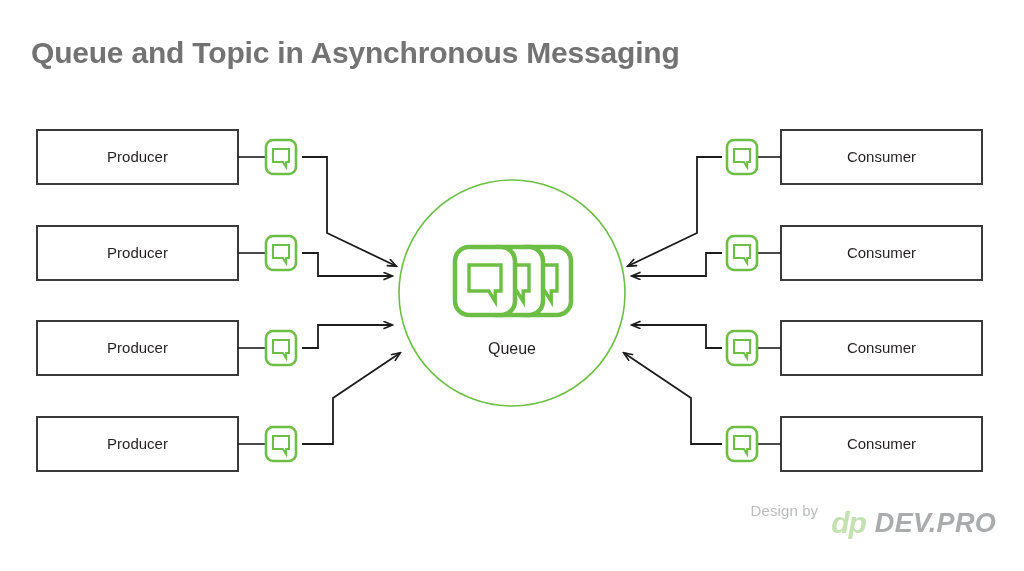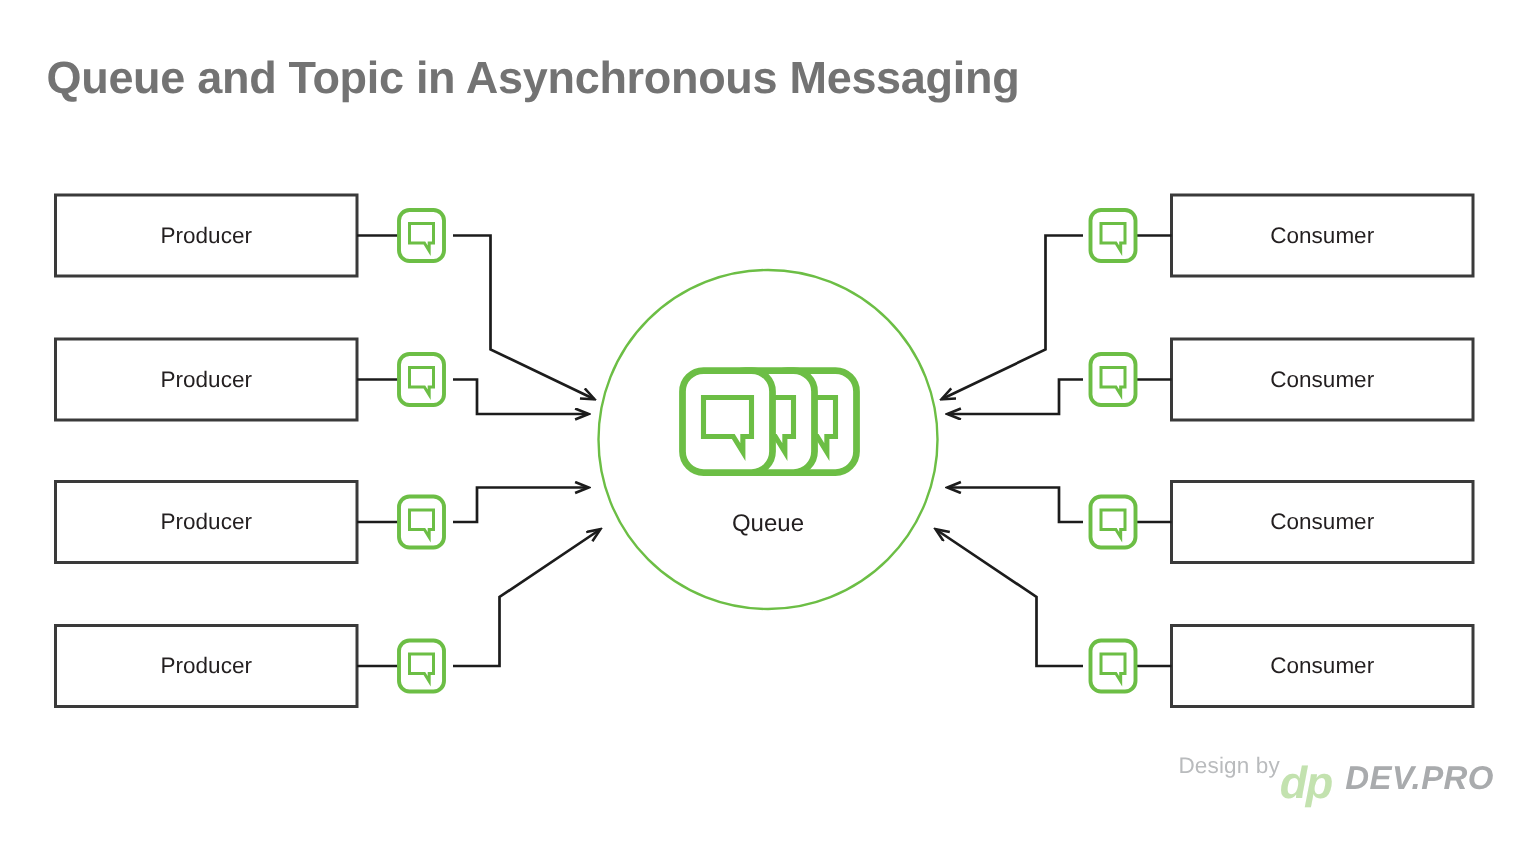--- a/index.html
+++ b/index.html
@@ -89,42 +89,43 @@
     stroke: #6cbe45;
     stroke-width: 3.4;
     stroke-linejoin: miter;
   }
   #footer-credit {
     position: absolute;
     right: 28px;
     bottom: 33px;
     display: flex;
     align-items: center;
+    gap: 13px;
   }
   #footer-credit .credit-text {
     font-size: 15px;
     color: #b9bbbd;
     letter-spacing: 0.1px;
   }
   #footer-credit .brand {
     display: flex;
-    align-items: flex-start;
+    align-items: center;
     gap: 9px;
     margin-top: 26px;
   }
   #footer-credit .brand-mark {
     font-size: 30px;
     font-weight: bold;
     font-style: italic;
     color: #c3e2af;
     letter-spacing: -1px;
     line-height: 1;
   }
   #footer-credit .brand-name {
-    font-size: 22px;
+    font-size: 27px;
     font-weight: bold;
     font-style: italic;
     color: #a9abad;
     letter-spacing: 0.3px;
     line-height: 1;
   }
 </style>
 </head>
 <body>
 

